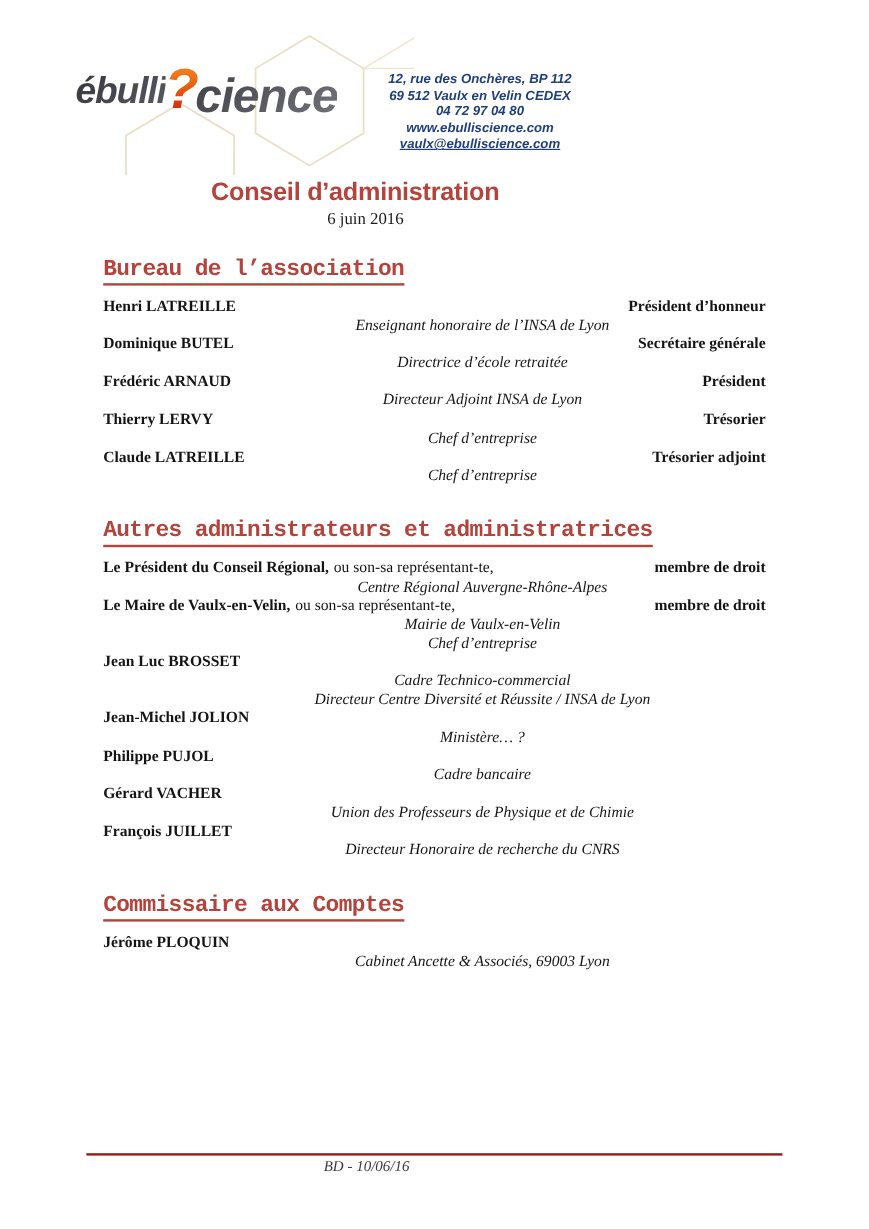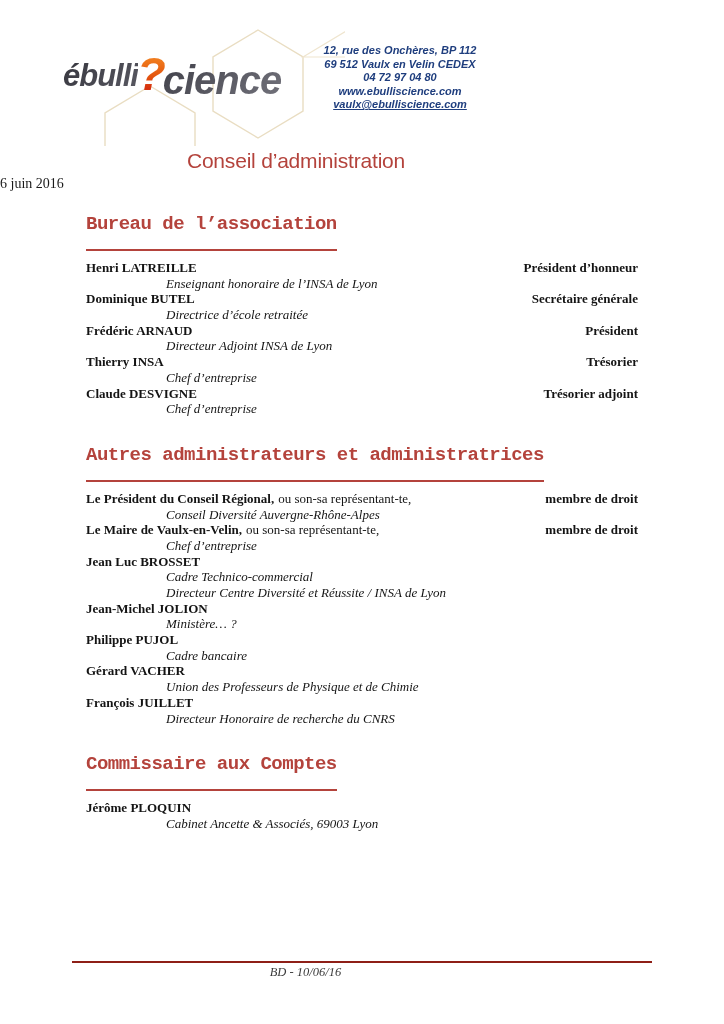--- a/index.html
+++ b/index.html
@@ -33,63 +33,64 @@
     -webkit-background-clip: text; background-clip: text; -webkit-text-fill-color: transparent; }
   .logo-qmark { font-size: 47px; line-height: 36px; margin: -2px -3px 0 -1px; font-style: italic;
     color: #e4560e;
     background: linear-gradient(180deg,#f07b1d 10%,#e4560e 55%,#d63110 90%);
     -webkit-background-clip: text; background-clip: text; -webkit-text-fill-color: transparent; }
   .logo-part2 { font-size: 40px; color: #54545c; letter-spacing: -1px;
     background: linear-gradient(135deg,#404049,#73737c);
     -webkit-background-clip: text; background-clip: text; -webkit-text-fill-color: transparent; }
 
   .address-block {
-    position: absolute; left: 258px; top: 44px; width: 284px;
+    position: absolute; left: 258px; top: 60px; width: 284px;
     text-align: center;
     font-family: "Liberation Sans", sans-serif;
     font-style: italic; font-weight: bold;
     font-size: 11px; line-height: 13.5px;
     color: var(--address-blue, #1f3e7e);
   }
   .address-block .addr-line { white-space: nowrap; }
   .addr-link { text-decoration: none; color: inherit; }
   .addr-link.underlined { text-decoration: underline; }
 
   
   .doc-title {
     position: absolute; left: 0; top: 149px; width: 592px;
     text-align: center;
     font-family: "Liberation Sans", sans-serif;
-    font-weight: normal; font-size: 21px; letter-spacing: -0.2px;
+    font-weight: bold; font-size: 21px; letter-spacing: -0.2px;
     color: var(--red, #b4433c);
   }
   .doc-date {
     position: absolute; left: 0; top: 176px; width: 609px;
+    text-align: center;
     font-size: 14px; color: #1a1a1a;
   }
 
   
   .content { position: absolute; left: 86px; top: 214px; width: 552px; }
 
   .section { margin-top: 28px; }
   .section:first-child { margin-top: 0; }
 
   .section-heading-line { margin-bottom: 9px; }
   .section-heading {
     display: inline-block;
     font-family: "Liberation Mono", "DejaVu Sans Mono", monospace;
     font-weight: bold; font-size: 19px; line-height: 21px;
     letter-spacing: -0.5px;
     color: var(--red, #b4433c);
     border-bottom: 2px solid var(--red, #b4433c);
-    padding-bottom: 14px;
+    padding-bottom: 1px;
     white-space: nowrap;
   }
 
-  .member { font-size: 13px; color: #141414; }
+  .member { font-size: 13px; color: #141414; text-align: center; }
   .member-line {
     display: flex; align-items: baseline;
     line-height: 15.7px; height: 15.7px; white-space: nowrap;
   }
   .member-name { font-weight: bold; }
   .member-name-suffix { margin-left: 4px; }
   .member-role { margin-left: auto; font-weight: bold; }
   .member-description {
     padding-left: 80px;
     line-height: 15.7px; height: 15.7px; white-space: nowrap; font-style: italic;
@@ -166,58 +167,59 @@
     <div class="member-line">
       <span class="member-name">Frédéric ARNAUD</span>
       <span class="member-name-suffix"></span>
       <span class="member-role">Président</span>
     </div>
     <div class="member-description">Directeur Adjoint INSA de Lyon</div>
   </div>
 
   <div class="member">
     <div class="member-line">
-      <span class="member-name">Thierry INSA</span>
+      <span class="member-name">Thierry LERVY</span>
       <span class="member-name-suffix"></span>
       <span class="member-role">Trésorier</span>
     </div>
     <div class="member-description">Chef d’entreprise</div>
   </div>
 
   <div class="member">
     <div class="member-line">
-      <span class="member-name">Claude DESVIGNE</span>
+      <span class="member-name">Claude LATREILLE</span>
       <span class="member-name-suffix"></span>
       <span class="member-role">Trésorier adjoint</span>
     </div>
     <div class="member-description">Chef d’entreprise</div>
   </div>
 </div>
   </div>
 
   <div class="section">
     <div class="section-heading-line">
       <span class="section-heading">Autres administrateurs et administratrices</span>
     </div>
     <div class="member-list">
   <div class="member">
     <div class="member-line">
       <span class="member-name">Le Président du Conseil Régional,</span>
       <span class="member-name-suffix">ou son-sa représentant-te,</span>
       <span class="member-role">membre de droit</span>
     </div>
-    <div class="member-description">Conseil Diversité Auvergne-Rhône-Alpes</div>
+    <div class="member-description">Centre Régional Auvergne-Rhône-Alpes</div>
   </div>
 
   <div class="member">
     <div class="member-line">
       <span class="member-name">Le Maire de Vaulx-en-Velin,</span>
       <span class="member-name-suffix">ou son-sa représentant-te,</span>
       <span class="member-role">membre de droit</span>
     </div>
+    <div class="member-description">Mairie de Vaulx-en-Velin</div>
   </div>
 
   <div class="member">
     <div class="member-description">Chef d’entreprise</div>
   </div>
 
   <div class="member">
     <div class="member-line">
       <span class="member-name">Jean Luc BROSSET</span>
       <span class="member-name-suffix"></span>

